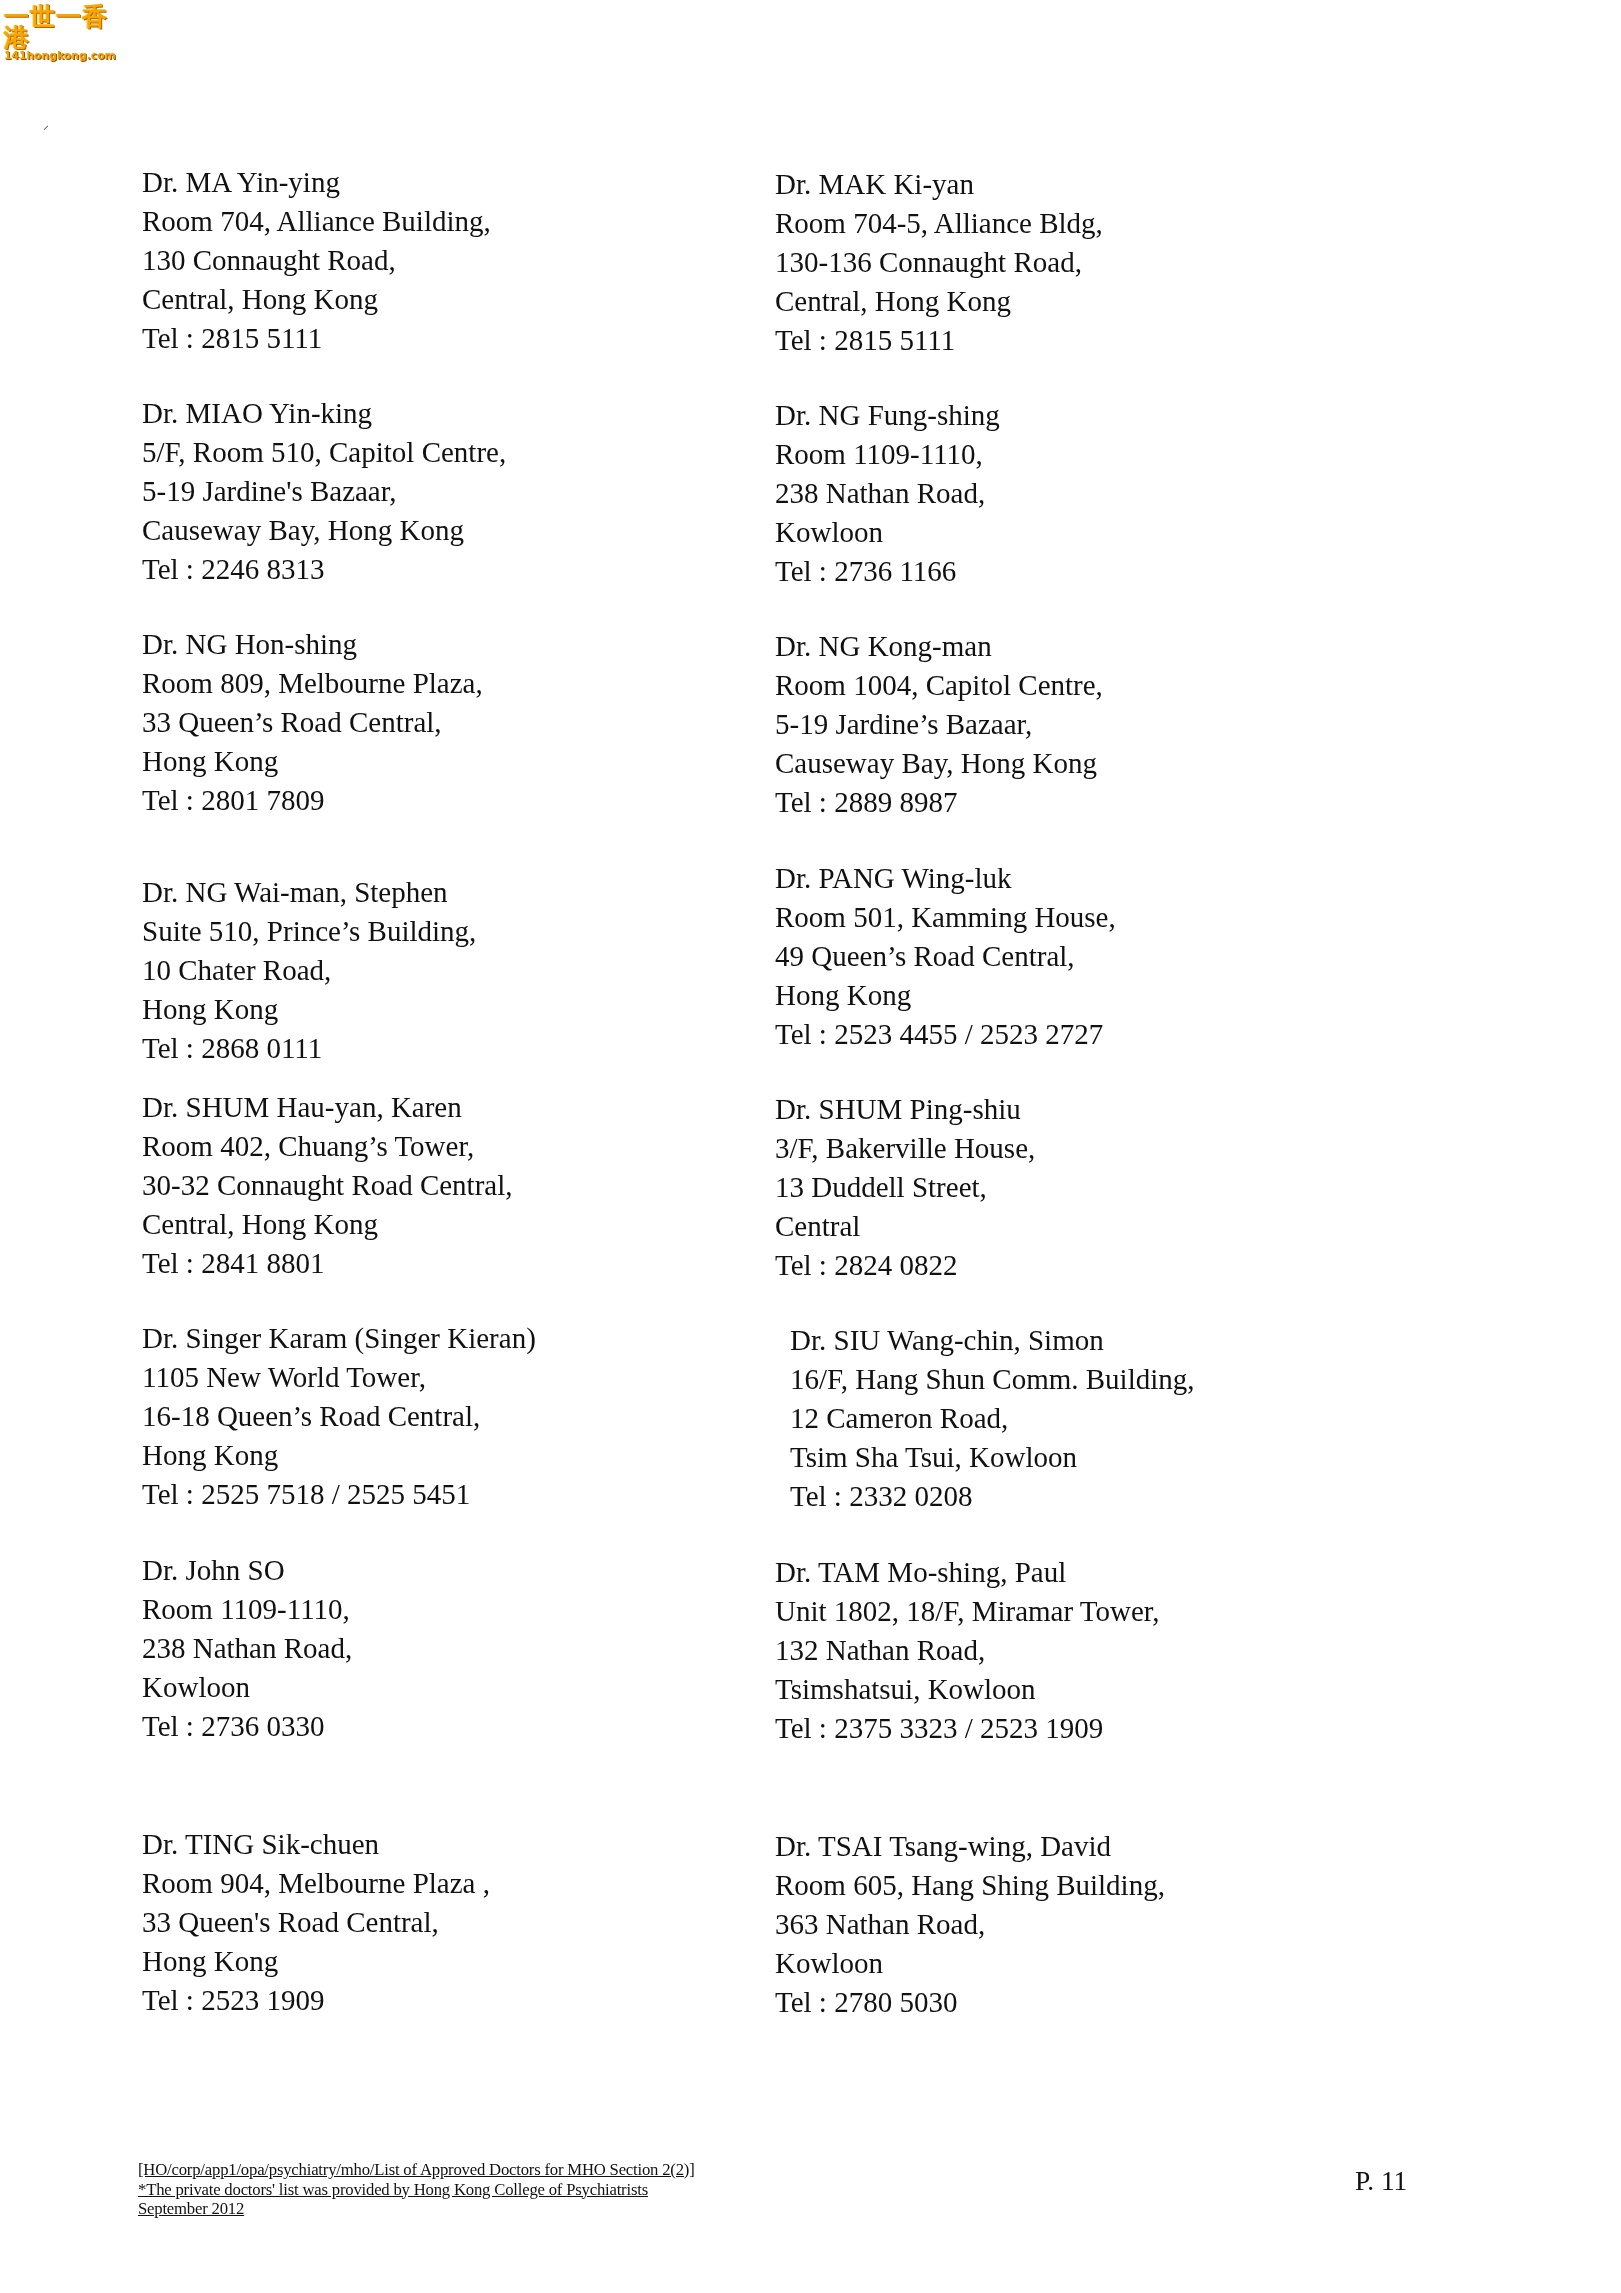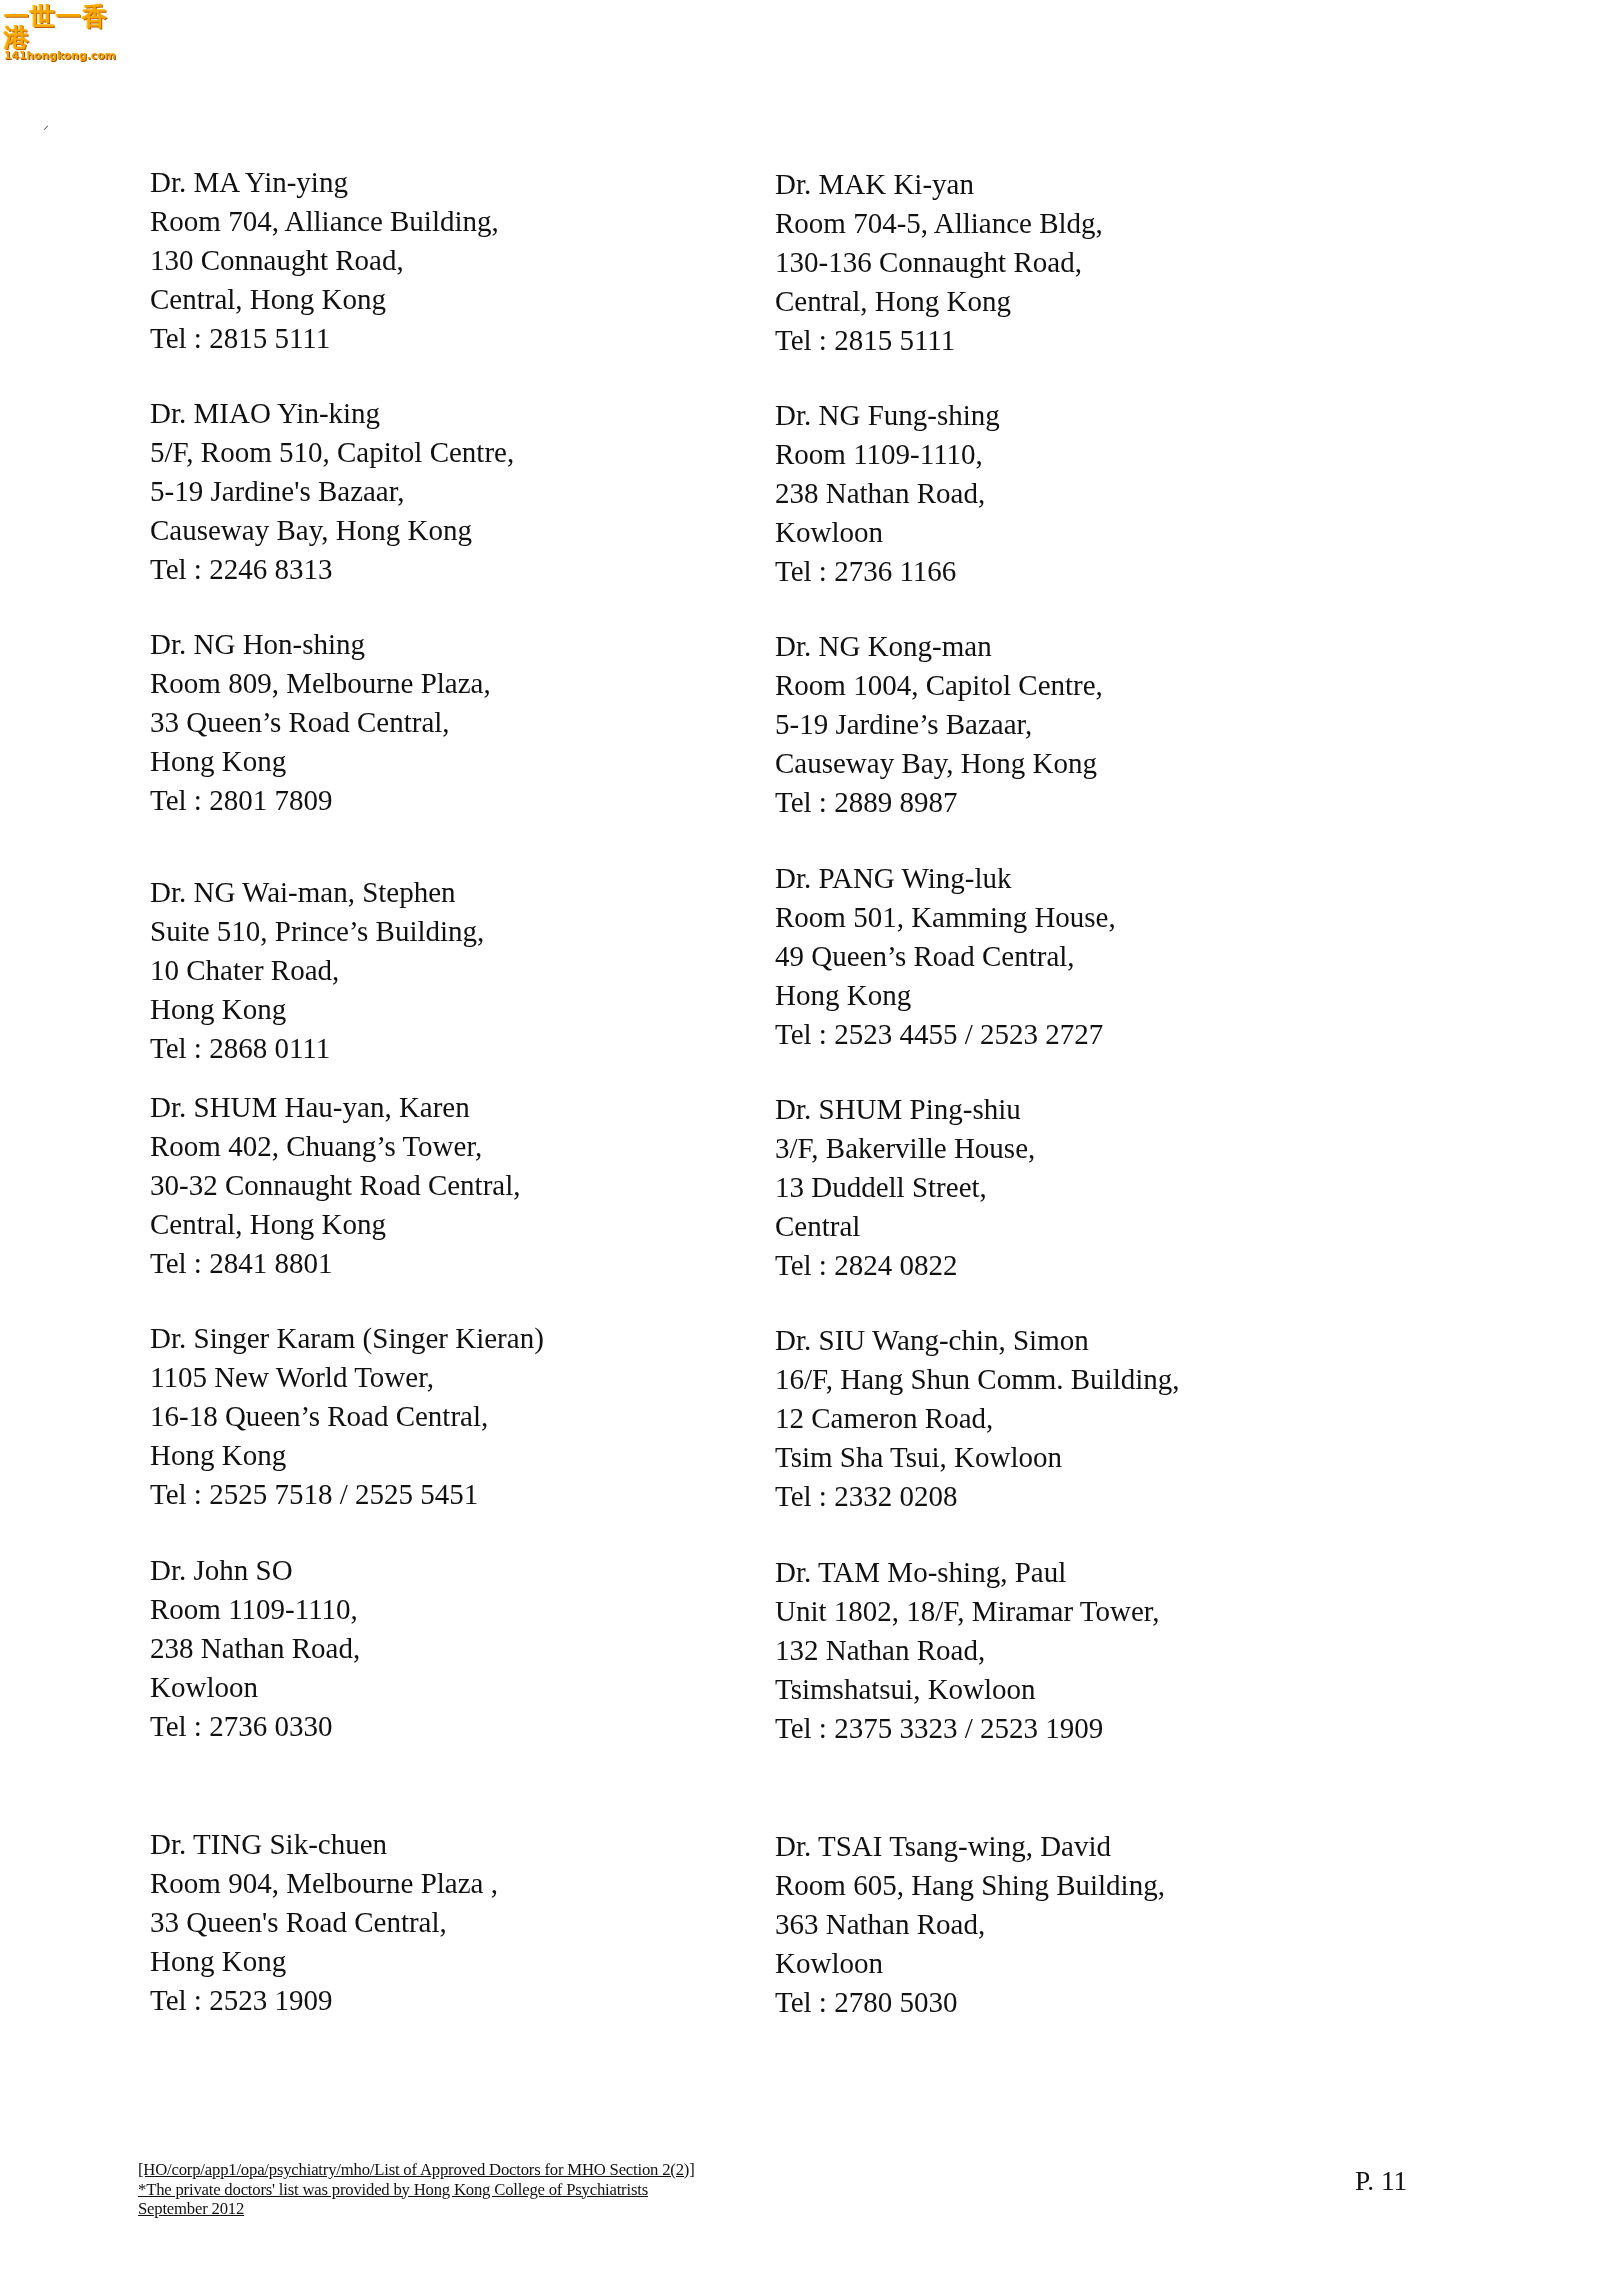--- a/index.html
+++ b/index.html
@@ -8,21 +8,21 @@
   .logo { position:absolute; left:3.9px; top:5.9px; width:116px; height:41px; }
   .logo .cn { display:block; font-family:"DejaVu Sans", sans-serif; font-weight:bold;
               font-size:25px; line-height:21.6px; color:#f7a800; letter-spacing:1px;
               text-shadow:1px 1px 0 #b85c00, -1px 0 0 #ffd24a; }
   .logo .en { display:block; font-family:"DejaVu Sans", sans-serif; font-weight:bold;
               font-size:10.8px; line-height:13.7px; color:#f2a200;
               text-shadow:1px 1px 0 #a04e00; }
   .stray-mark { position:absolute; left:43px; top:116px; font-size:11.8px; color:#333; }
   .entry { position:absolute; font-size:29px; line-height:39px; white-space:nowrap; }
   .entry div { margin:0; }
-  .col-left { left:150px; }
+  .col-left { left:142px; }
   .col-right { left:775px; }
   .footer { position:absolute; left:138px; top:2160px; font-size:16.7px; line-height:19.6px;
             white-space:nowrap; letter-spacing:-0.2px;text-decoration:underline; }
   .page-num { position:absolute; left:1355px; top:2166px; font-size:27.4px; line-height:31px; }
 </style>
 </head>
 <body>
 
 <div class="logo">
   <span class="cn">一世一香港</span>
@@ -101,21 +101,21 @@
       <div>Central</div>
       <div>Tel : 2824 0822</div>
     </div>
     <div class="entry col-left" style="top: 1319px;">
       <div>Dr. Singer Karam (Singer Kieran)</div>
       <div>1105 New World Tower,</div>
       <div>16-18 Queen’s Road Central,</div>
       <div>Hong Kong</div>
       <div>Tel : 2525 7518 / 2525 5451</div>
     </div>
-    <div class="entry col-right" style="top: 1321px;">
+    <div class="entry col-right" style="top: 1321px; margin-left: 15px;">
       <div>Dr. SIU Wang-chin, Simon</div>
       <div>16/F, Hang Shun Comm. Building,</div>
       <div>12 Cameron Road,</div>
       <div>Tsim Sha Tsui, Kowloon</div>
       <div>Tel : 2332 0208</div>
     </div>
     <div class="entry col-left" style="top: 1551px;">
       <div>Dr. John SO</div>
       <div>Room 1109-1110,</div>
       <div>238 Nathan Road,</div>

